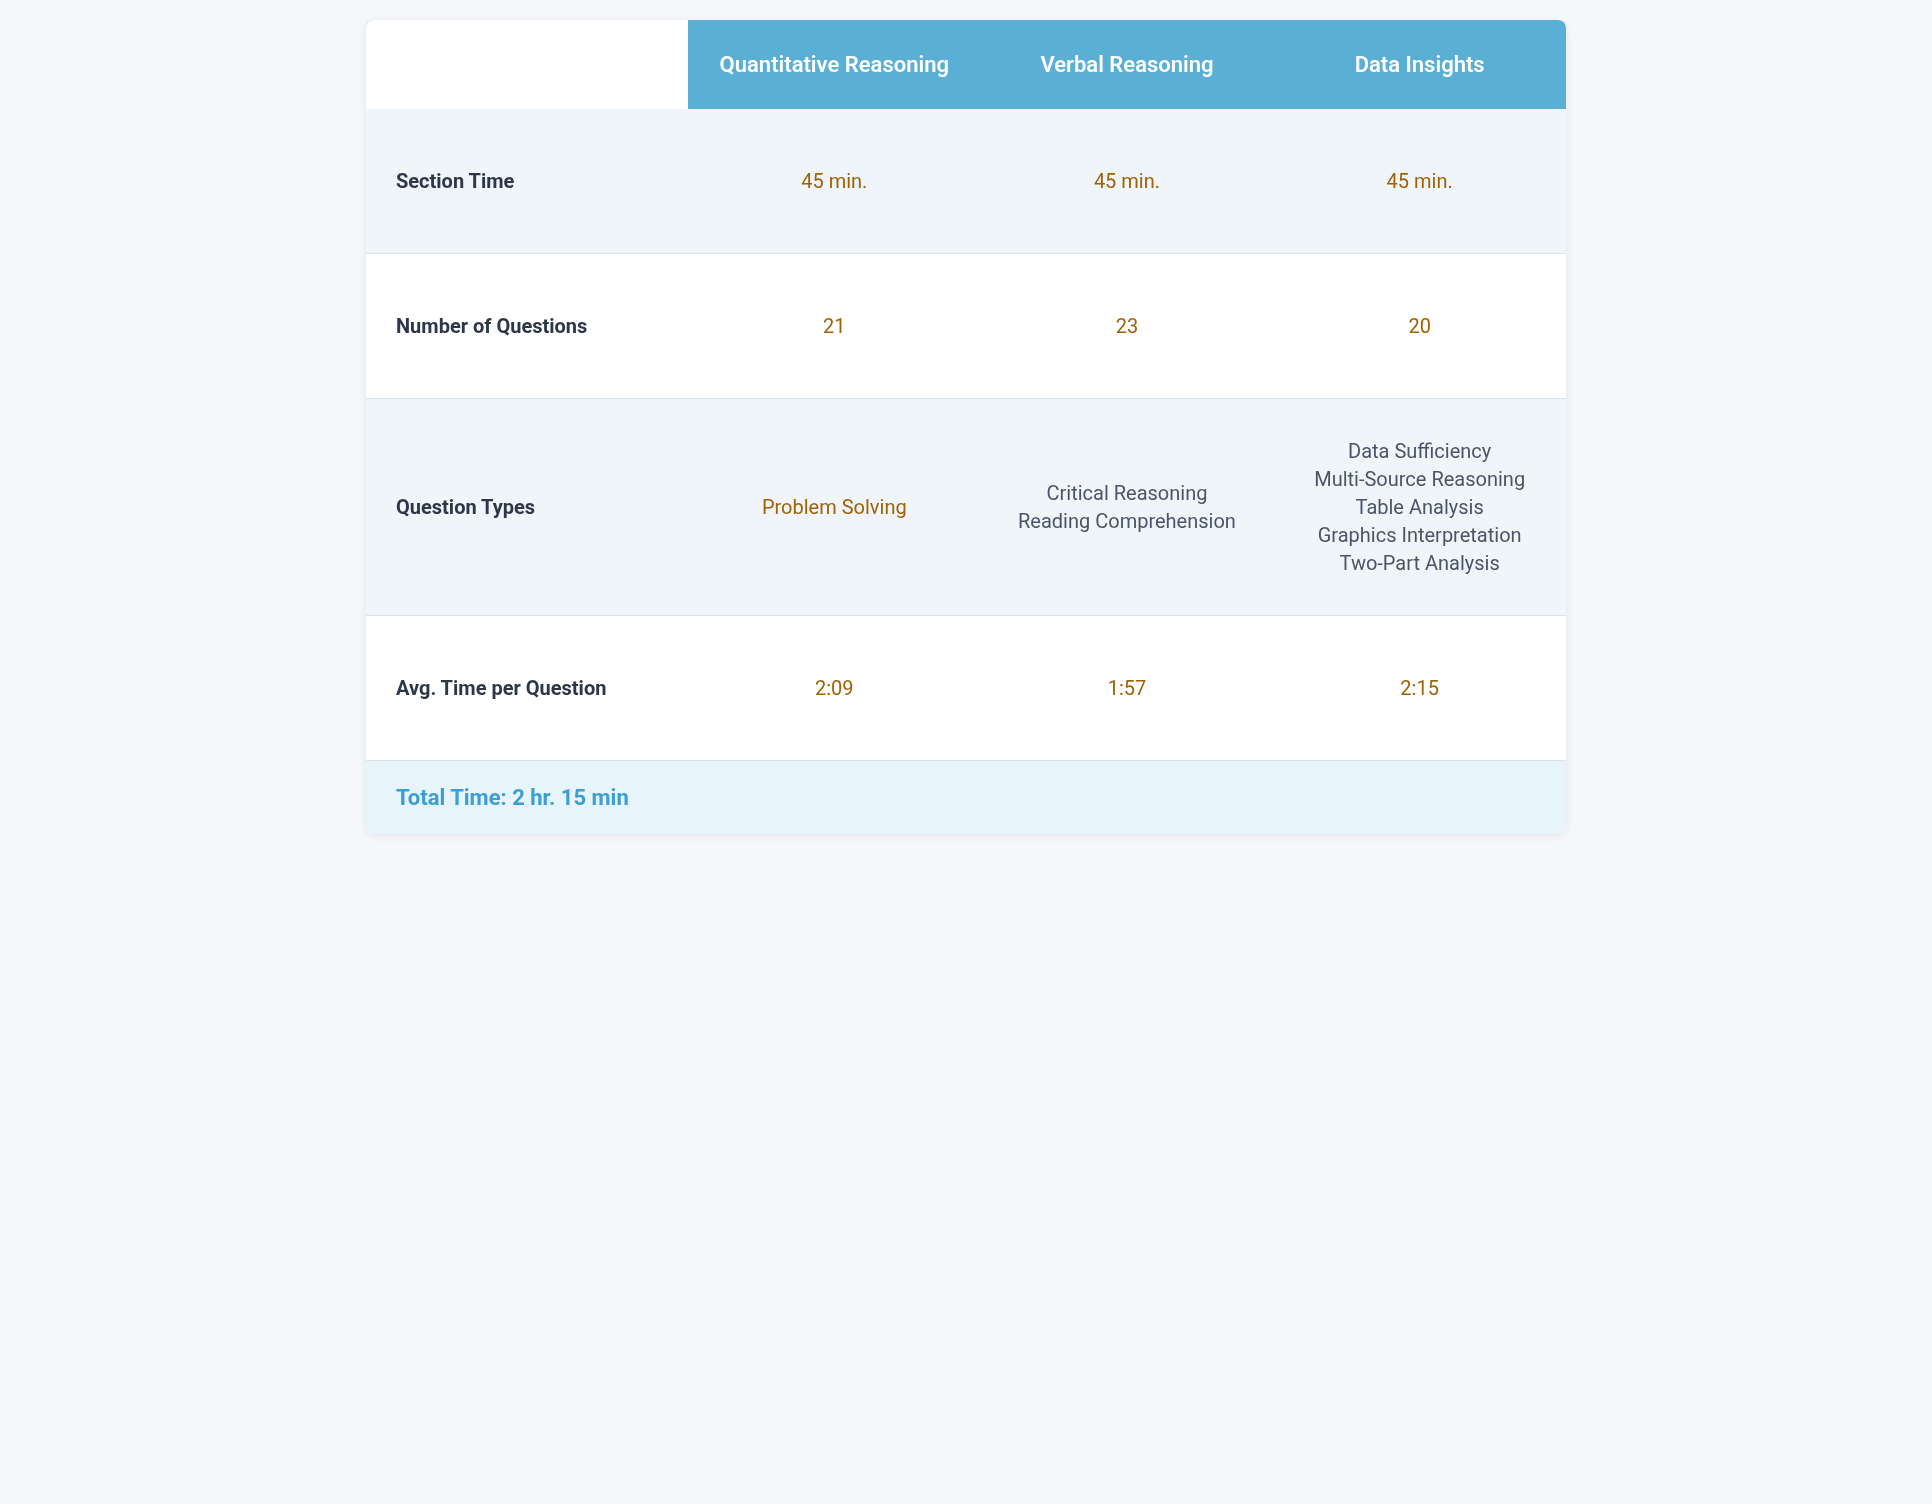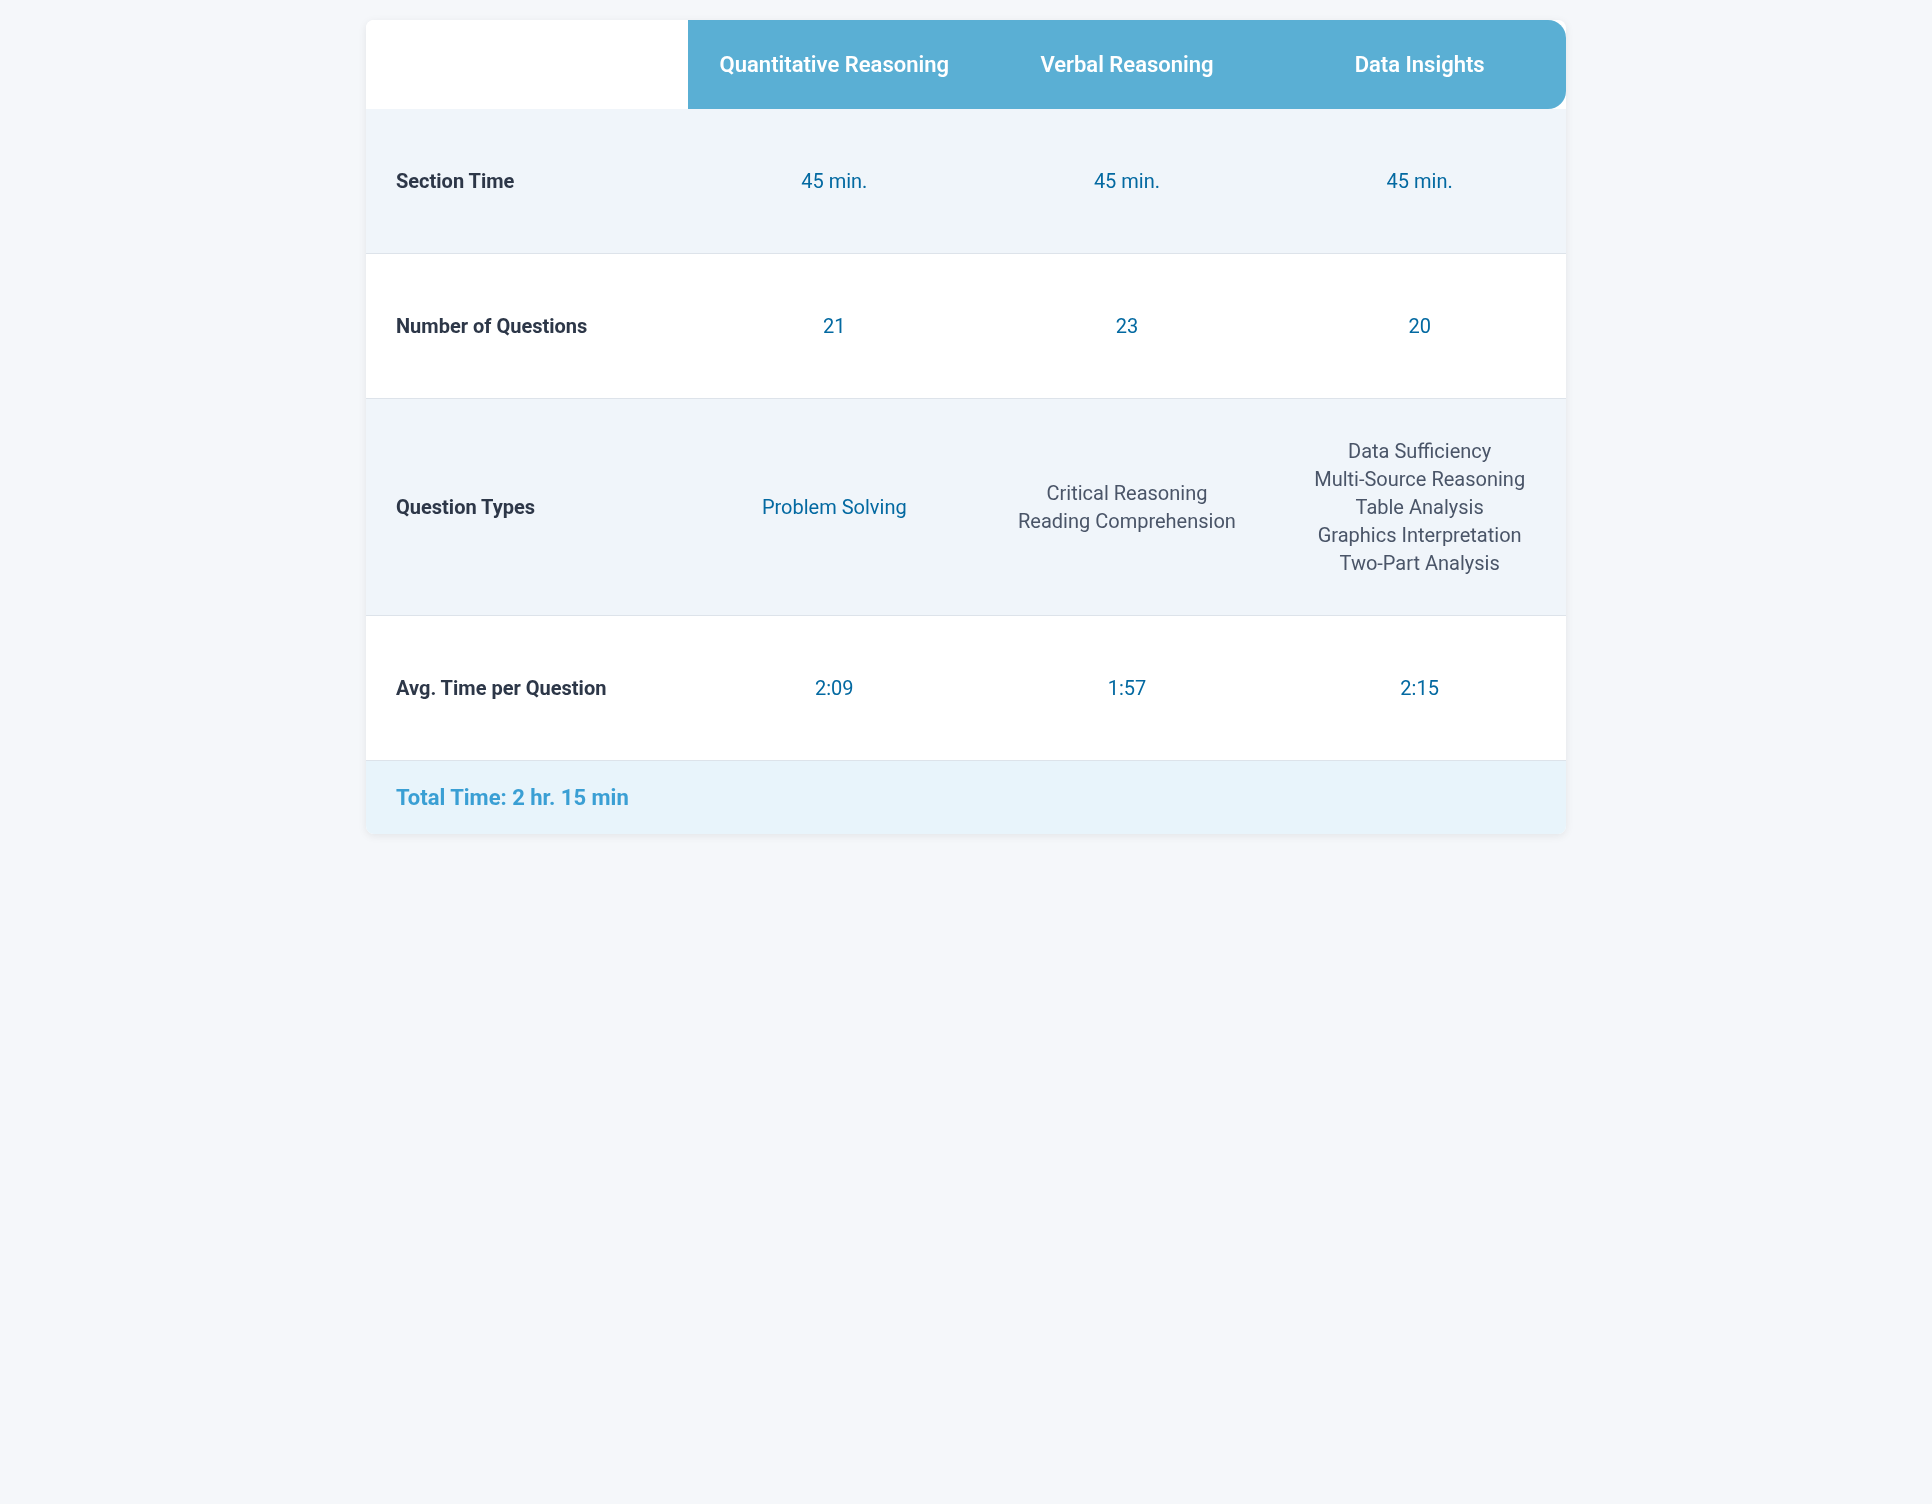--- a/index.html
+++ b/index.html
@@ -24,21 +24,20 @@
       background: white;
       border-radius: 8px;
       overflow: hidden;
       box-shadow: 0 2px 8px rgba(0,0,0,0.08);
     }
 
     .header-row {
       display: grid;
       grid-template-columns: 1.1fr 1fr 1fr 1fr;
       background: #5aafd4;
-      border-radius: 18px;
     }
 
     .header-cell {
       padding: 32px 20px;
       text-align: center;
       color: white;
       font-weight: 600;
       font-size: 22px;
     }
 
@@ -66,21 +65,21 @@
       font-size: 20px;
       color: #2d3748;
       display: flex;
       align-items: center;
     }
 
     .row-value {
       padding: 40px 20px;
       text-align: left;
       font-size: 20px;
-      color: #0369a1;
+      color: #a16207;
       display: flex;
       align-items: center;
       justify-content: center;
     }
 
     .question-types-cell {
       padding: 40px 20px;
       text-align: center;
       font-size: 20px;
       color: #4a5568;

